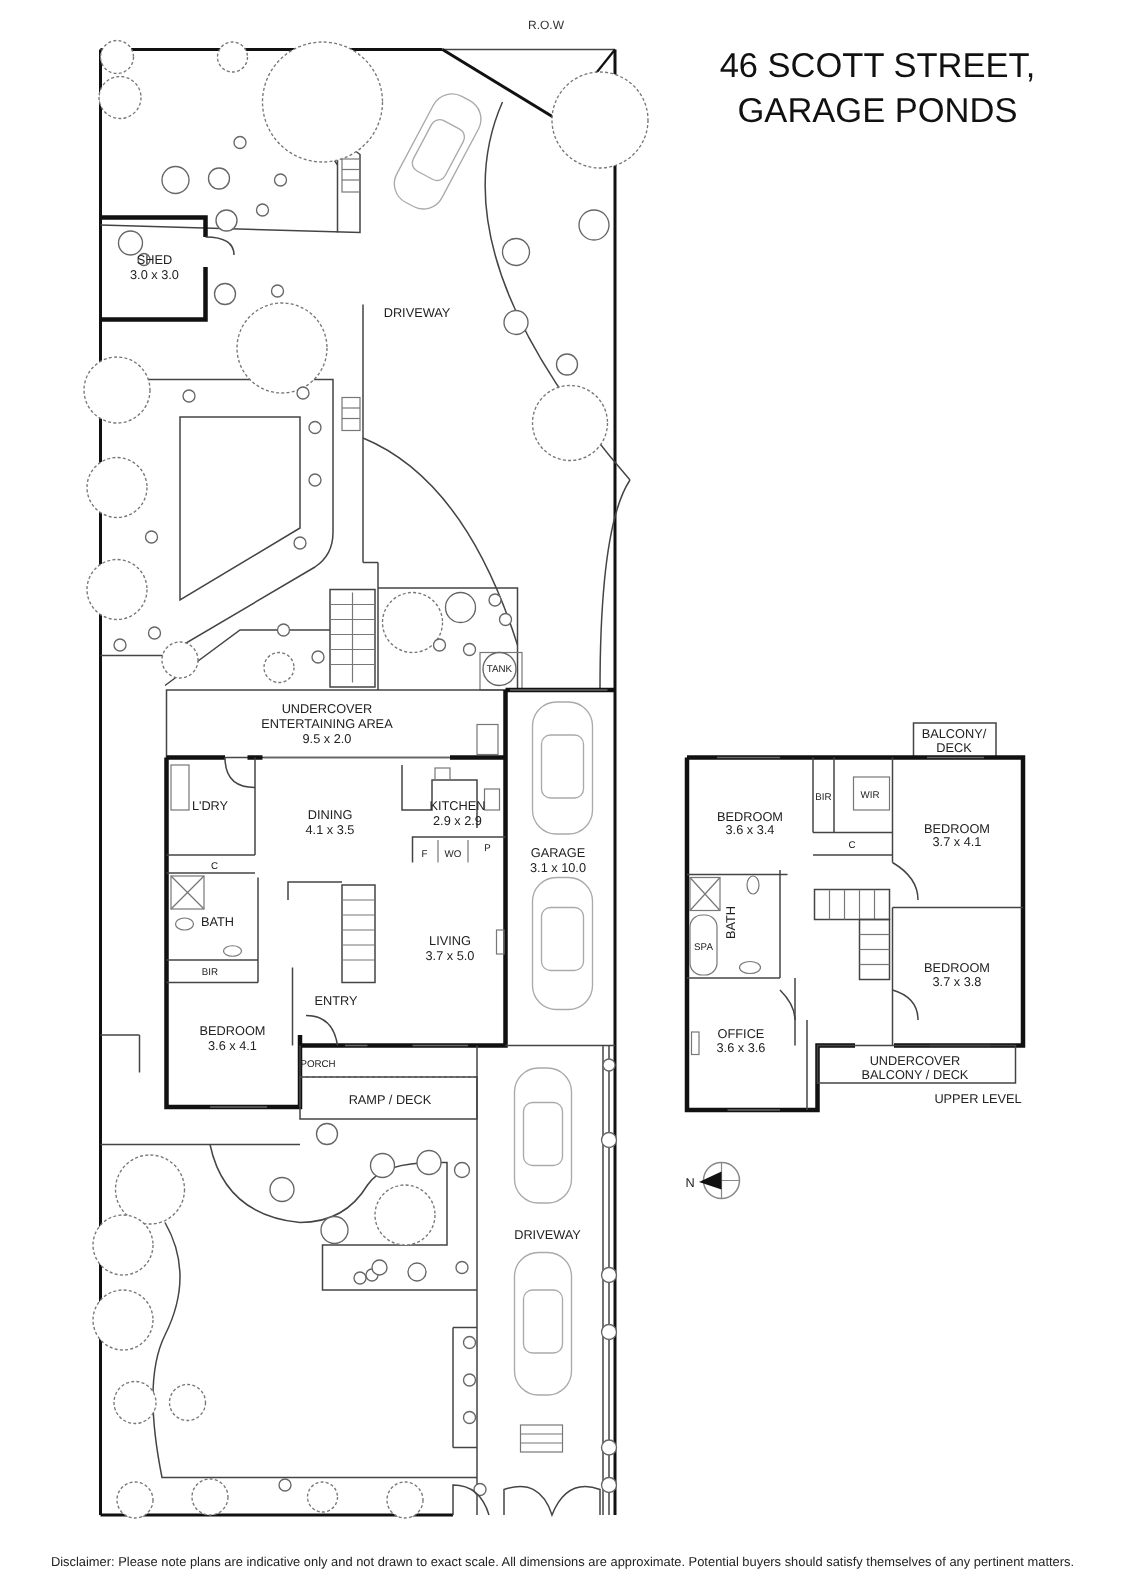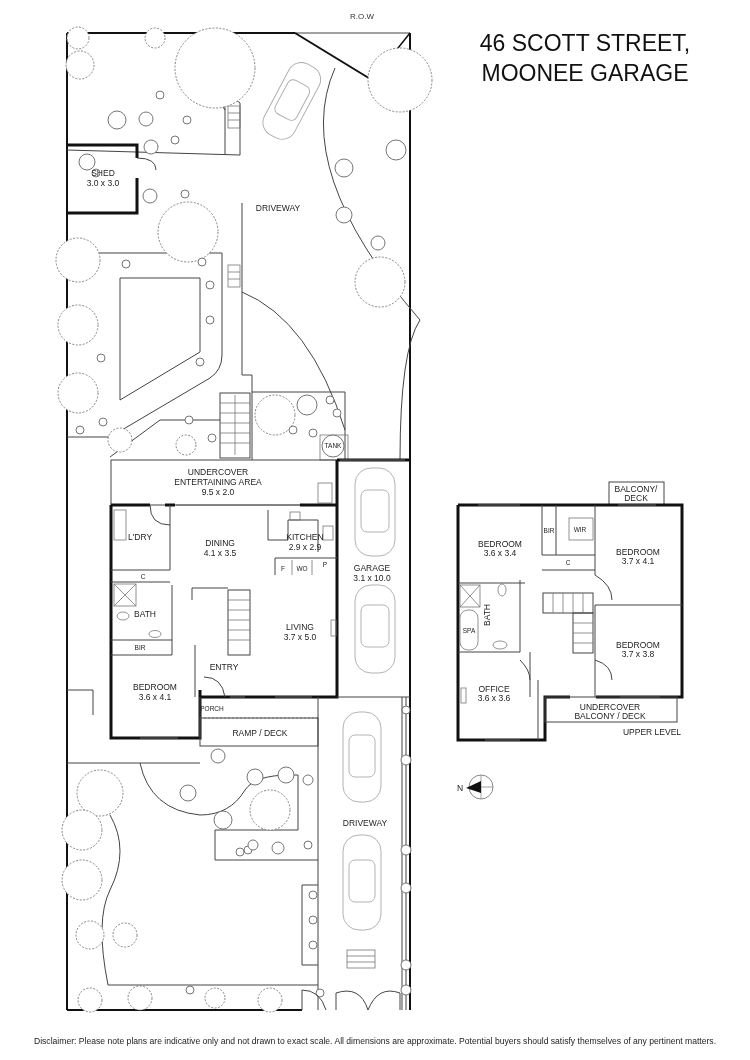--- a/index.html
+++ b/index.html
@@ -9,30 +9,30 @@
   .thin { fill:none; stroke:#444; stroke-width:1; }
   .hair { fill:none; stroke:#777; stroke-width:0.8; }
   .car { fill:none; stroke:#aaa; stroke-width:0.9; }
   .tree { fill:#fff; stroke:#777; stroke-width:0.9; stroke-dasharray:2 1.5; }
   .shrub { fill:#fff; stroke:#666; stroke-width:0.9; }
   .win { fill:#fff; stroke:#666; stroke-width:1; }
   .lbl { font-family:"Liberation Sans", sans-serif; font-size:8.5px; fill:#222; text-anchor:middle; }
   .lbl-s { font-family:"Liberation Sans", sans-serif; font-size:6.5px; fill:#222; text-anchor:middle; }
   .title { position:absolute; left:440px; top:28px; width:290px; text-align:center; font-size:23px; line-height:30px; color:#111; font-family:"Liberation Sans", sans-serif; }
   .disclaimer { position:absolute; left:0; top:1036px; width:750px; text-align:center; font-size:8.6px; color:#222; font-family:"Liberation Sans", sans-serif; }
-  .row-label { position:absolute; left:332px; top:12px; width:60px; text-align:center; font-size:8px; color:#333; font-family:"Liberation Sans", sans-serif; }
+  .row-label { position:absolute; left:316px; top:12px; width:60px; text-align:right; font-size:8px; color:#333; font-family:"Liberation Sans", sans-serif; }
 </style>
 </head>
 <body>
 
 <div class="row-label">R.O.W</div>
 
 <div class="title">
   <div>46 SCOTT STREET,</div>
-  <div>MOONEE GARAGE</div>
+  <div>GARAGE PONDS</div>
 </div>
 
 <svg width="750" height="1060" viewBox="0 0 750 1060">
 
   <g>
     <line x1="67" y1="33" x2="67" y2="1010" class="wall" style="stroke-width:2"></line>
     <line x1="67" y1="33" x2="295" y2="33" class="wall" style="stroke-width:2"></line>
     <line x1="295" y1="33" x2="410" y2="33" class="thin"></line>
     <line x1="410" y1="33" x2="410" y2="1010" class="wall" style="stroke-width:2"></line>
     <line x1="67" y1="1010" x2="302" y2="1010" class="wall" style="stroke-width:2"></line>

